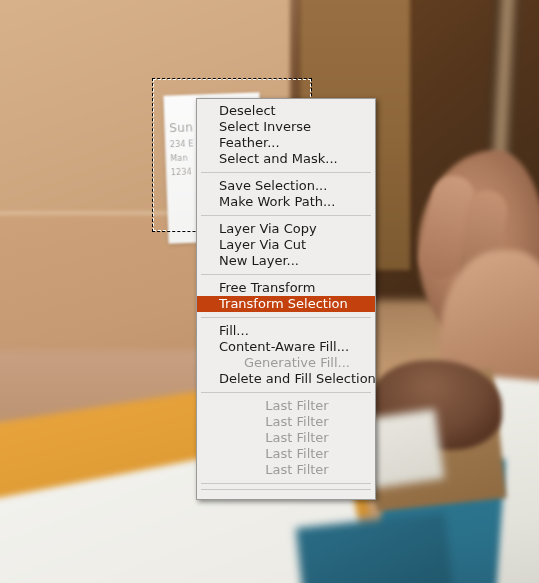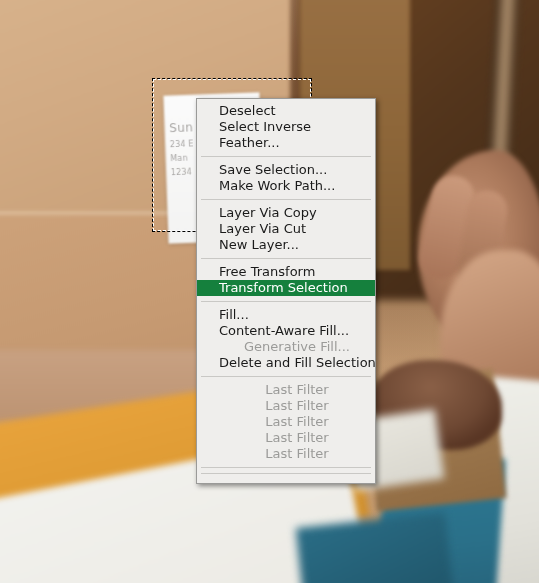--- a/index.html
+++ b/index.html
@@ -219,21 +219,21 @@
     line-height: 16px;
     padding-left: 22px;
     white-space: nowrap;
     overflow: hidden;
   }
   .menu-item.disabled {
     color: #9b9b99;
     text-align: center;
   }
   .menu-item.selected {
-    background: #15803d;
+    background: #c2410c;
     color: #ffffff;
   }
   .menu-sep {
     height: 1px;
     margin: 5px 4px 5px 4px;
     background: #c9c8c5;
   }
 </style>
 </head>
 <body>
@@ -270,20 +270,21 @@
       <div class="label-line-s">1234</div>
     </div>
   </div>
 
   <div class="marquee"></div>
 
   <div class="menu" id="context-menu">
       <div class="menu-item">Deselect</div>
       <div class="menu-item">Select Inverse</div>
       <div class="menu-item">Feather...</div>
+      <div class="menu-item">Select and Mask...</div>
       <div class="menu-sep"></div>
       <div class="menu-item">Save Selection...</div>
       <div class="menu-item">Make Work Path...</div>
       <div class="menu-sep"></div>
       <div class="menu-item">Layer Via Copy</div>
       <div class="menu-item">Layer Via Cut</div>
       <div class="menu-item">New Layer...</div>
       <div class="menu-sep"></div>
       <div class="menu-item">Free Transform</div>
       <div class="menu-item selected">Transform Selection</div>

